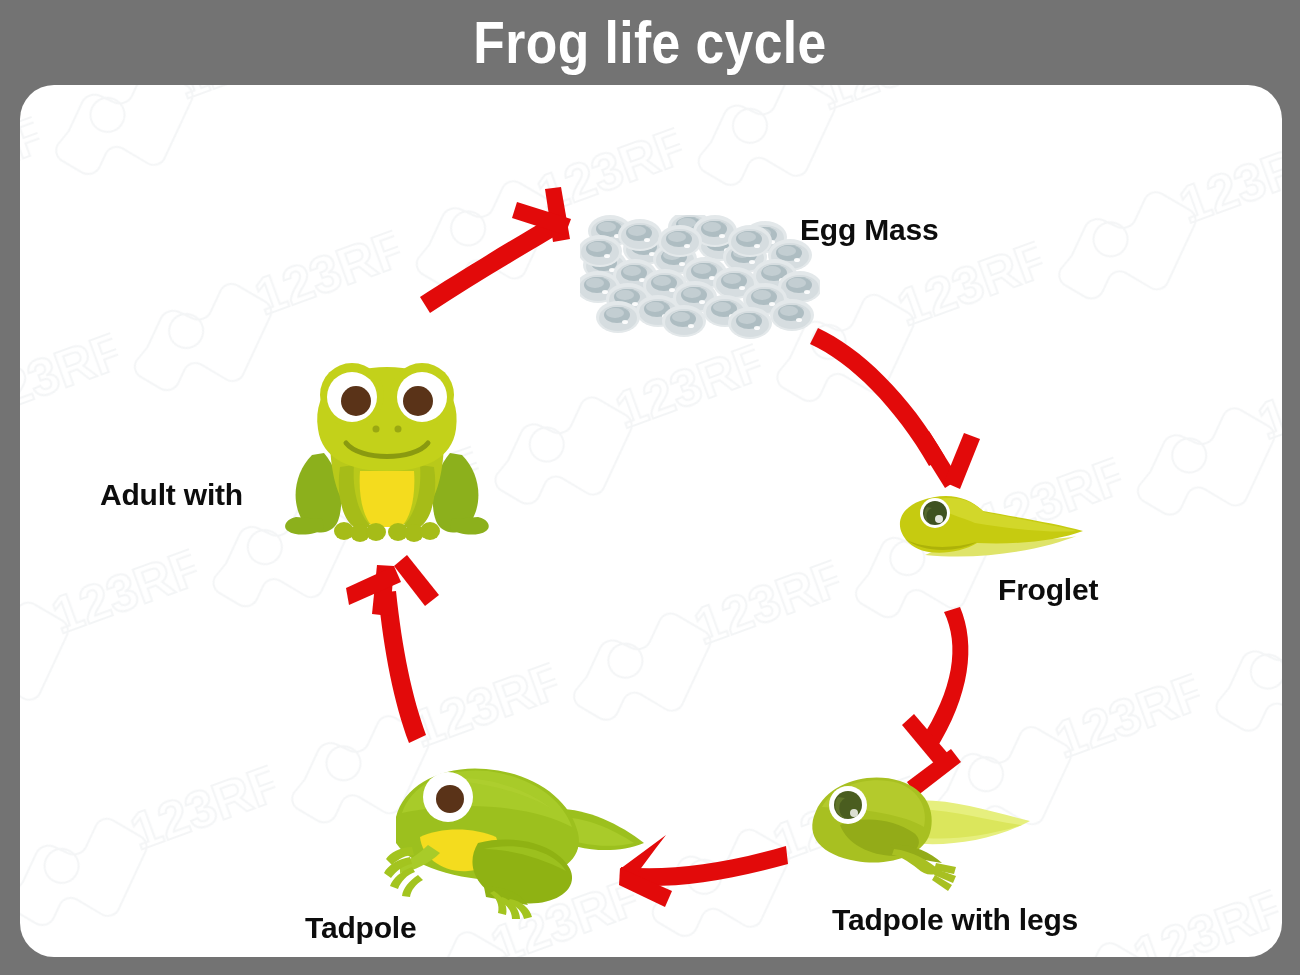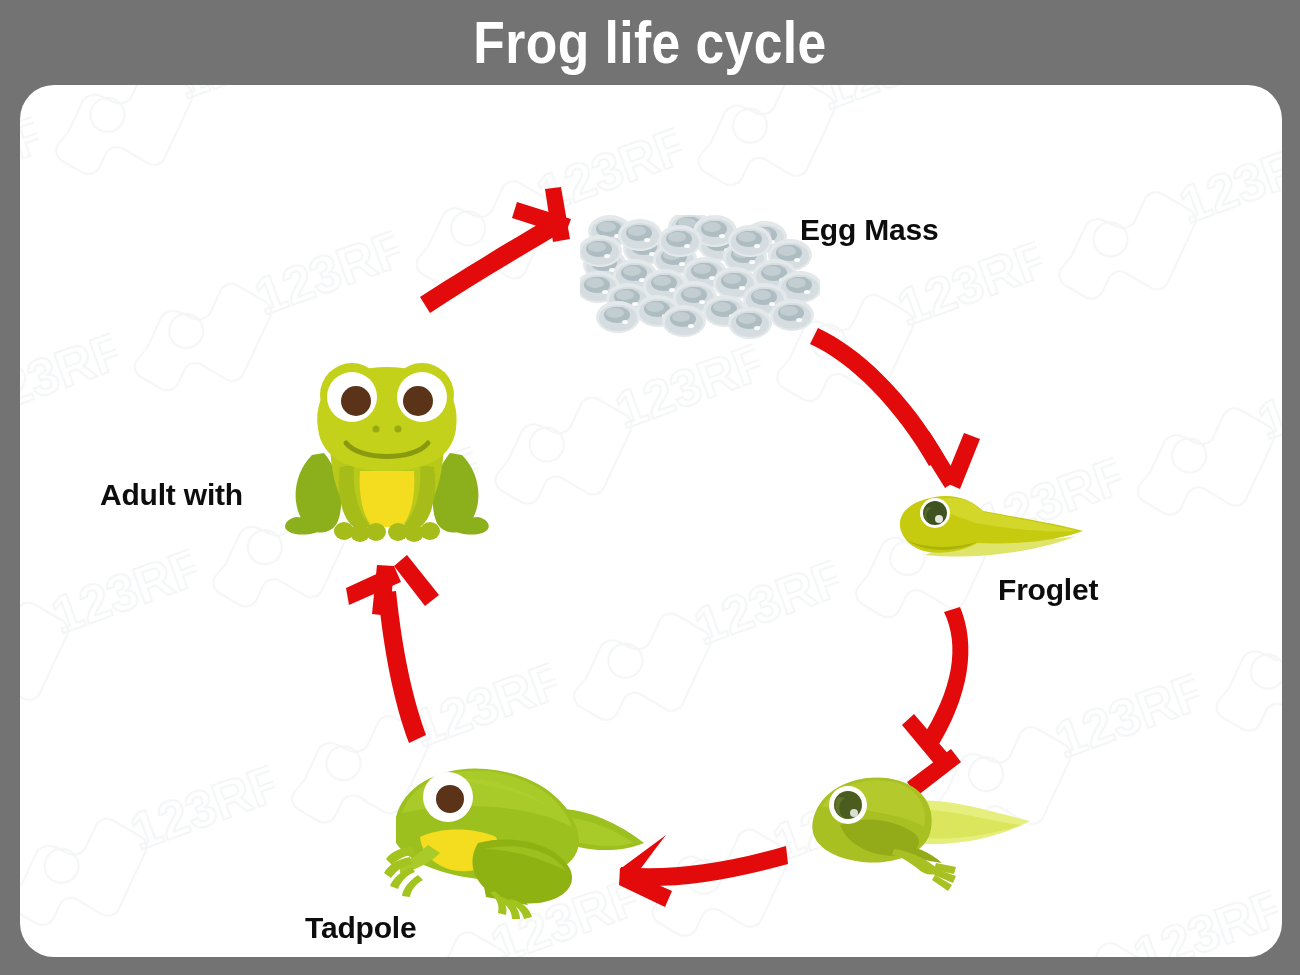--- a/index.html
+++ b/index.html
@@ -243,17 +243,18 @@
         <ellipse cx="78" cy="182" rx="10" ry="9"></ellipse>
         <ellipse cx="94" cy="181" rx="10" ry="9"></ellipse>
         <ellipse cx="116" cy="181" rx="10" ry="9"></ellipse>
         <ellipse cx="132" cy="182" rx="10" ry="9"></ellipse>
         <ellipse cx="148" cy="180" rx="10" ry="9"></ellipse>
       </g>
     </svg>
 
     <div class="label" style="left:780px;top:128px;">Egg Mass</div>
     <div class="label" style="left:978px;top:488px;">Froglet</div>
+    <div class="label" style="left:812px;top:818px;">Tadpole with legs</div>
     <div class="label" style="left:285px;top:826px;">Tadpole</div>
     <div class="label" style="left:80px;top:393px;">Adult with</div>
 
   </div>
 </div>
 
 </body></html>

